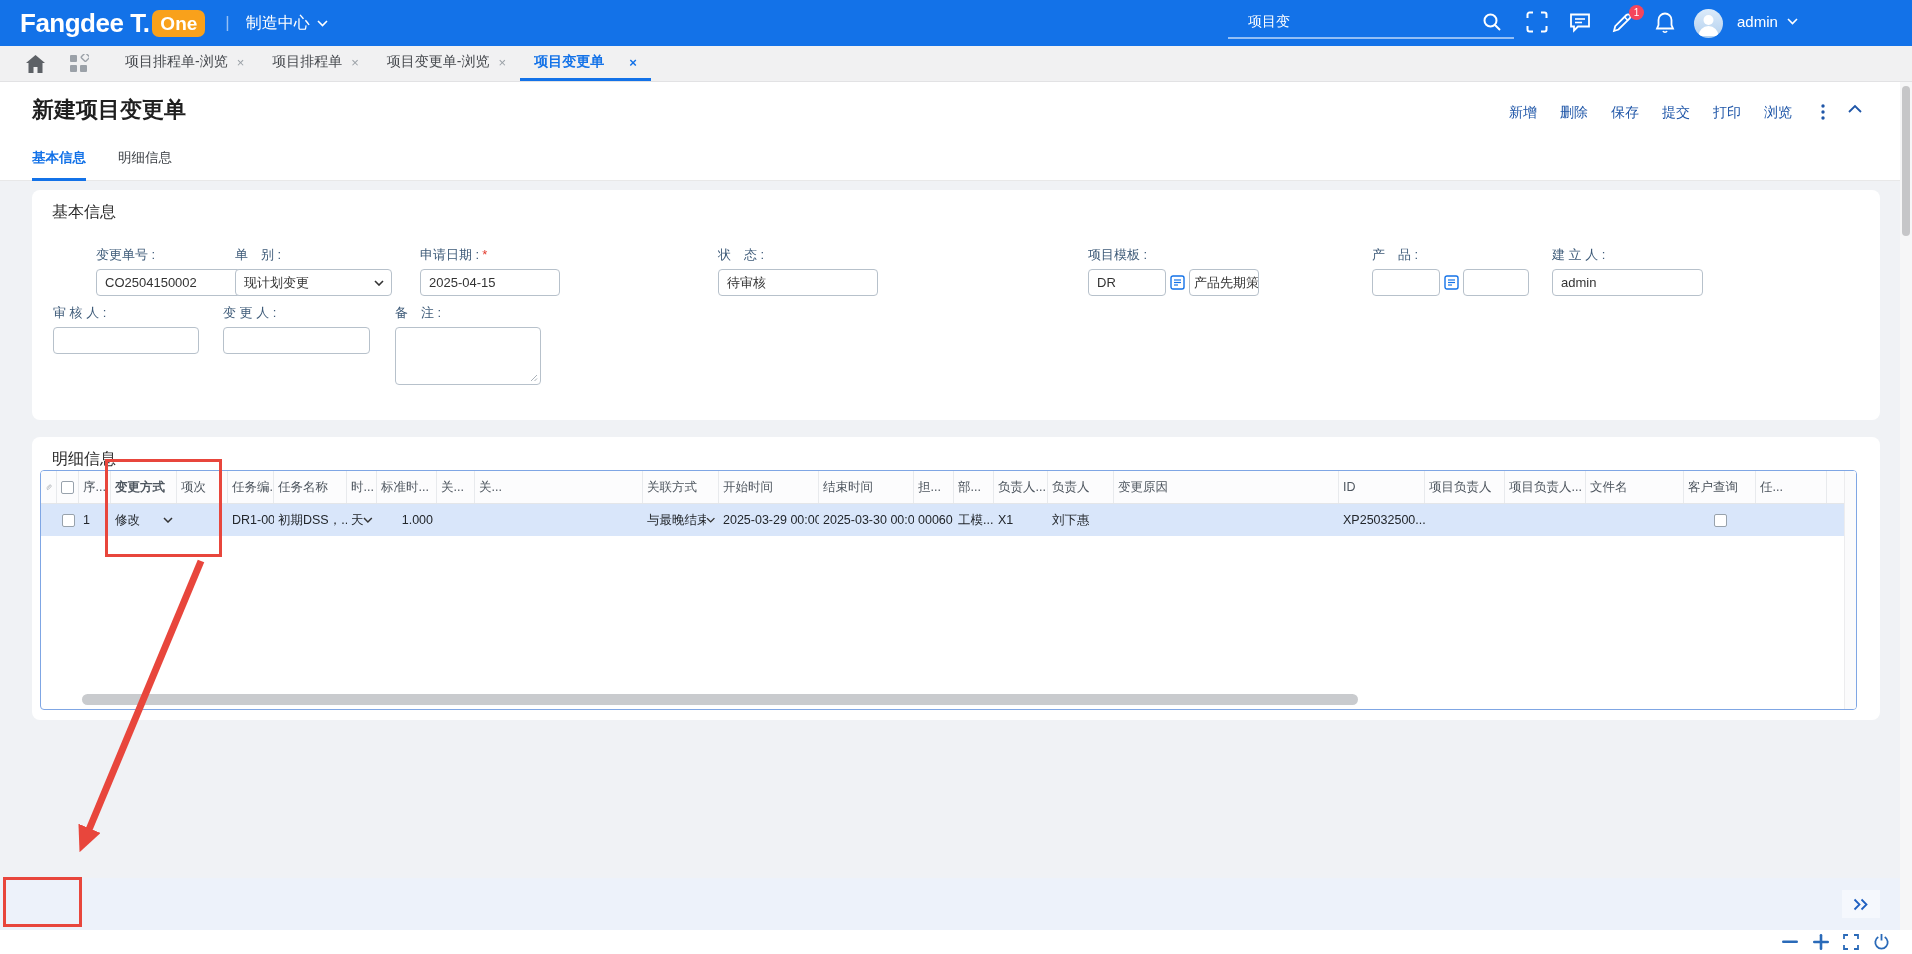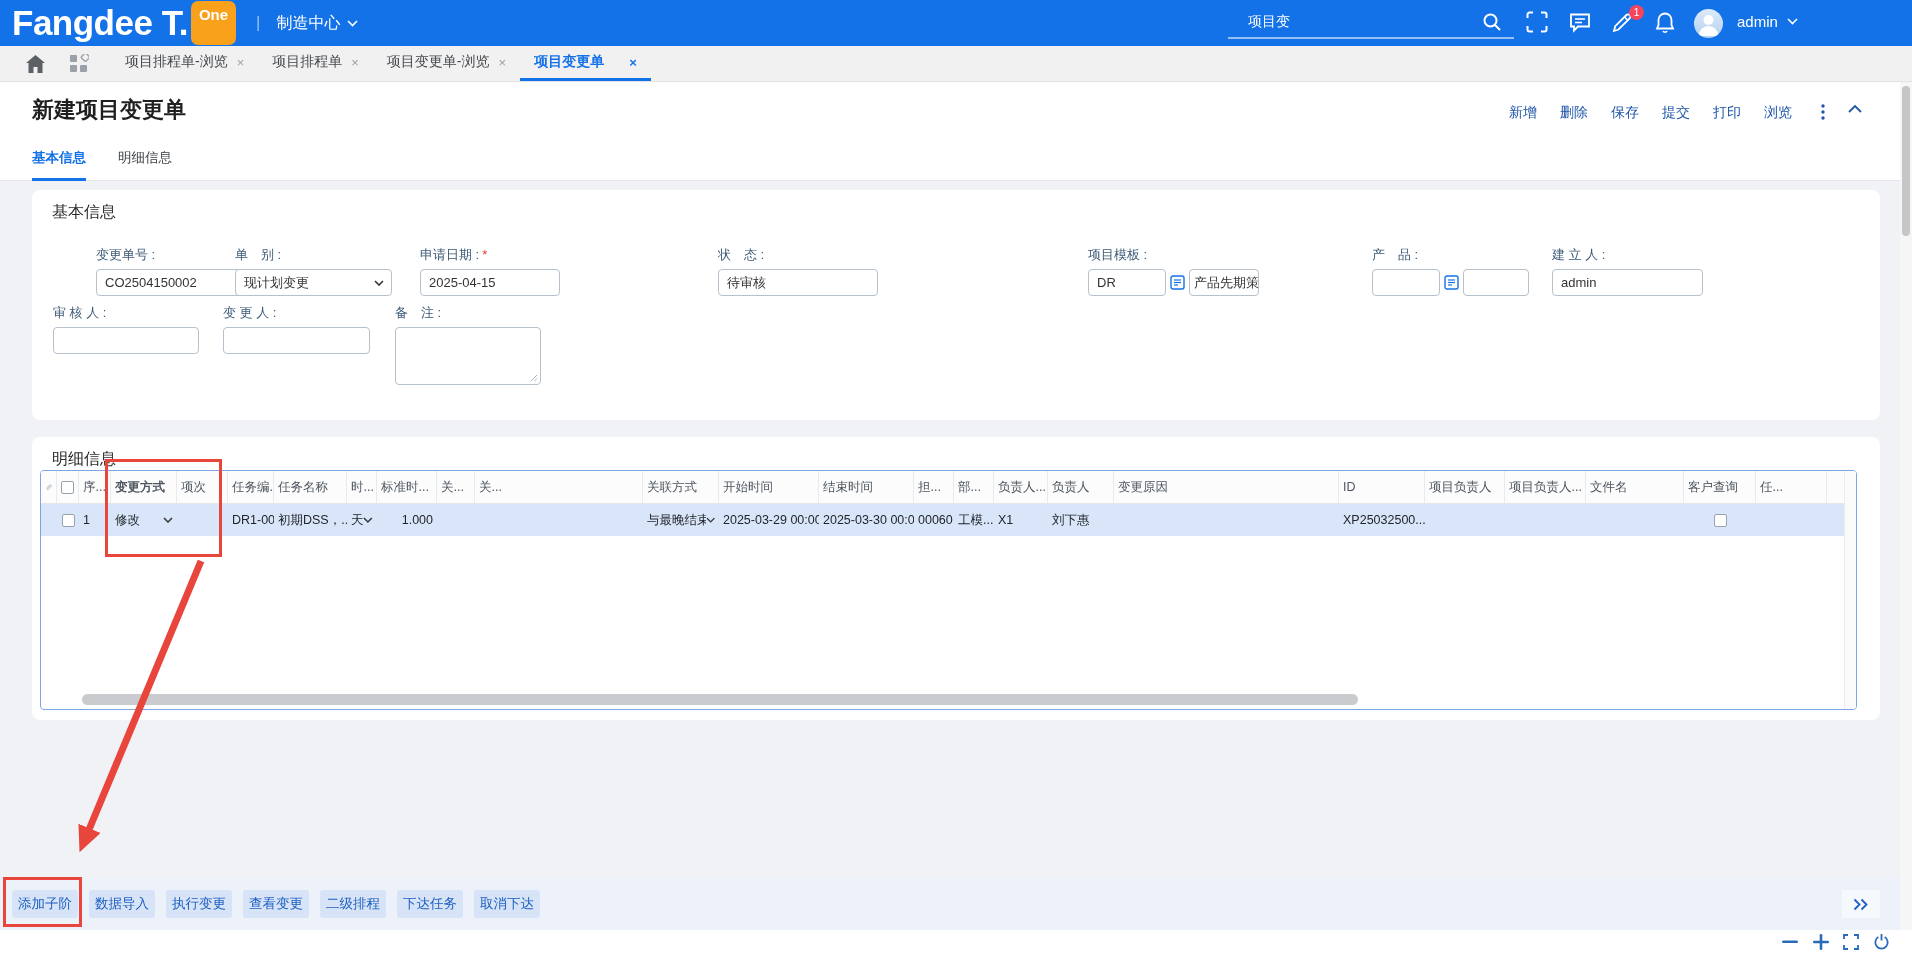--- a/index.html
+++ b/index.html
@@ -3,22 +3,22 @@
 <meta charset="utf-8">
 <style>
   * { margin:0; padding:0; box-sizing:border-box; }
   html,body { width:1912px; height:954px; }
   body {
     position:relative; overflow:hidden; background:#f0f2f5;
     font-family:"Liberation Sans","DejaVu Sans",sans-serif; color:#333;
   }
   
   .topbar { position:absolute; left:0; top:0; width:100%; height:46px; background:#1372e8; display:flex; align-items:center; color:#fff; z-index:5; }
-  .logo { font-size:35px; font-weight:bold; margin-left:12px; letter-spacing:-0.5px; }
-  .logo-badge { background:#f9a11b; color:#fff; font-weight:bold; font-size:15px; line-height:19px; padding:4px 8px 21px; border-radius:7px; margin-left:3px; }
+  .logo { font-size:26px; font-weight:bold; margin-left:20px; letter-spacing:-0.5px; }
+  .logo-badge { background:#f9a11b; color:#fff; font-weight:bold; font-size:19px; line-height:19px; padding:4px 8px 4px; border-radius:7px; margin-left:3px; }
   .topbar-sep { margin:0 16px 0 20px; color:rgba(255,255,255,.55); font-size:17px; font-weight:300; }
   .module { font-size:16px; display:flex; align-items:center; gap:7px; cursor:pointer; }
   .search { position:absolute; left:1228px; top:7px; width:286px; height:32px; border-bottom:2px solid rgba(255,255,255,.55); display:flex; align-items:center; }
   .search-text { margin-left:20px; font-size:14px; }
   .search .mag { position:absolute; right:12px; top:5px; }
   .tb-ico { position:absolute; top:11px; cursor:pointer; }
   .badge { position:absolute; top:-6px; right:-10px; min-width:15px; height:15px; background:#f5455c; border-radius:8px; color:#fff; font-size:10px; line-height:15px; text-align:center; padding:0 4px; }
   .avatar { position:absolute; left:1694px; top:9px; width:29px; height:29px; border-radius:50%; background:linear-gradient(180deg,#dcebfa 0%,#b3d0ee 100%); overflow:hidden; cursor:pointer; }
   .admin { position:absolute; left:1737px; top:13px; font-size:15px; display:flex; align-items:center; gap:9px; cursor:pointer; }
   
@@ -375,29 +375,20 @@
           <span class="cb"></span>
         </div>
         <div class="td" style="width: 71px;"></div>
       </div>
     <div class="vstrip"></div>
   </div>
   <div class="hthumb"></div>
 </div>
 
 <div class="footerbar">
-  <div class="fbtns">
-      <div class="fbtn">添加子阶</div>
-      <div class="fbtn">数据导入</div>
-      <div class="fbtn">执行变更</div>
-      <div class="fbtn">查看变更</div>
-      <div class="fbtn">二级排程</div>
-      <div class="fbtn">下达任务</div>
-      <div class="fbtn">取消下达</div>
-    </div>
   <div class="expand-btn">
     <svg width="16" height="13" viewBox="0 0 16 13">
         <path d="M1.5 1.5l5 5-5 5M8.5 1.5l5 5-5 5" fill="none" stroke="#1e5fc1" stroke-width="1.8"></path>
       </svg>
   </div>
 </div>
 
 <div class="bottombar">
   <svg class="bb-ico" style="left:1782px; top:10px;" width="16" height="4" viewBox="0 0 16 4">
       <rect x="0" y="0.5" width="16" height="2.6" rx="1.3" fill="#2a6ab8"></rect>

